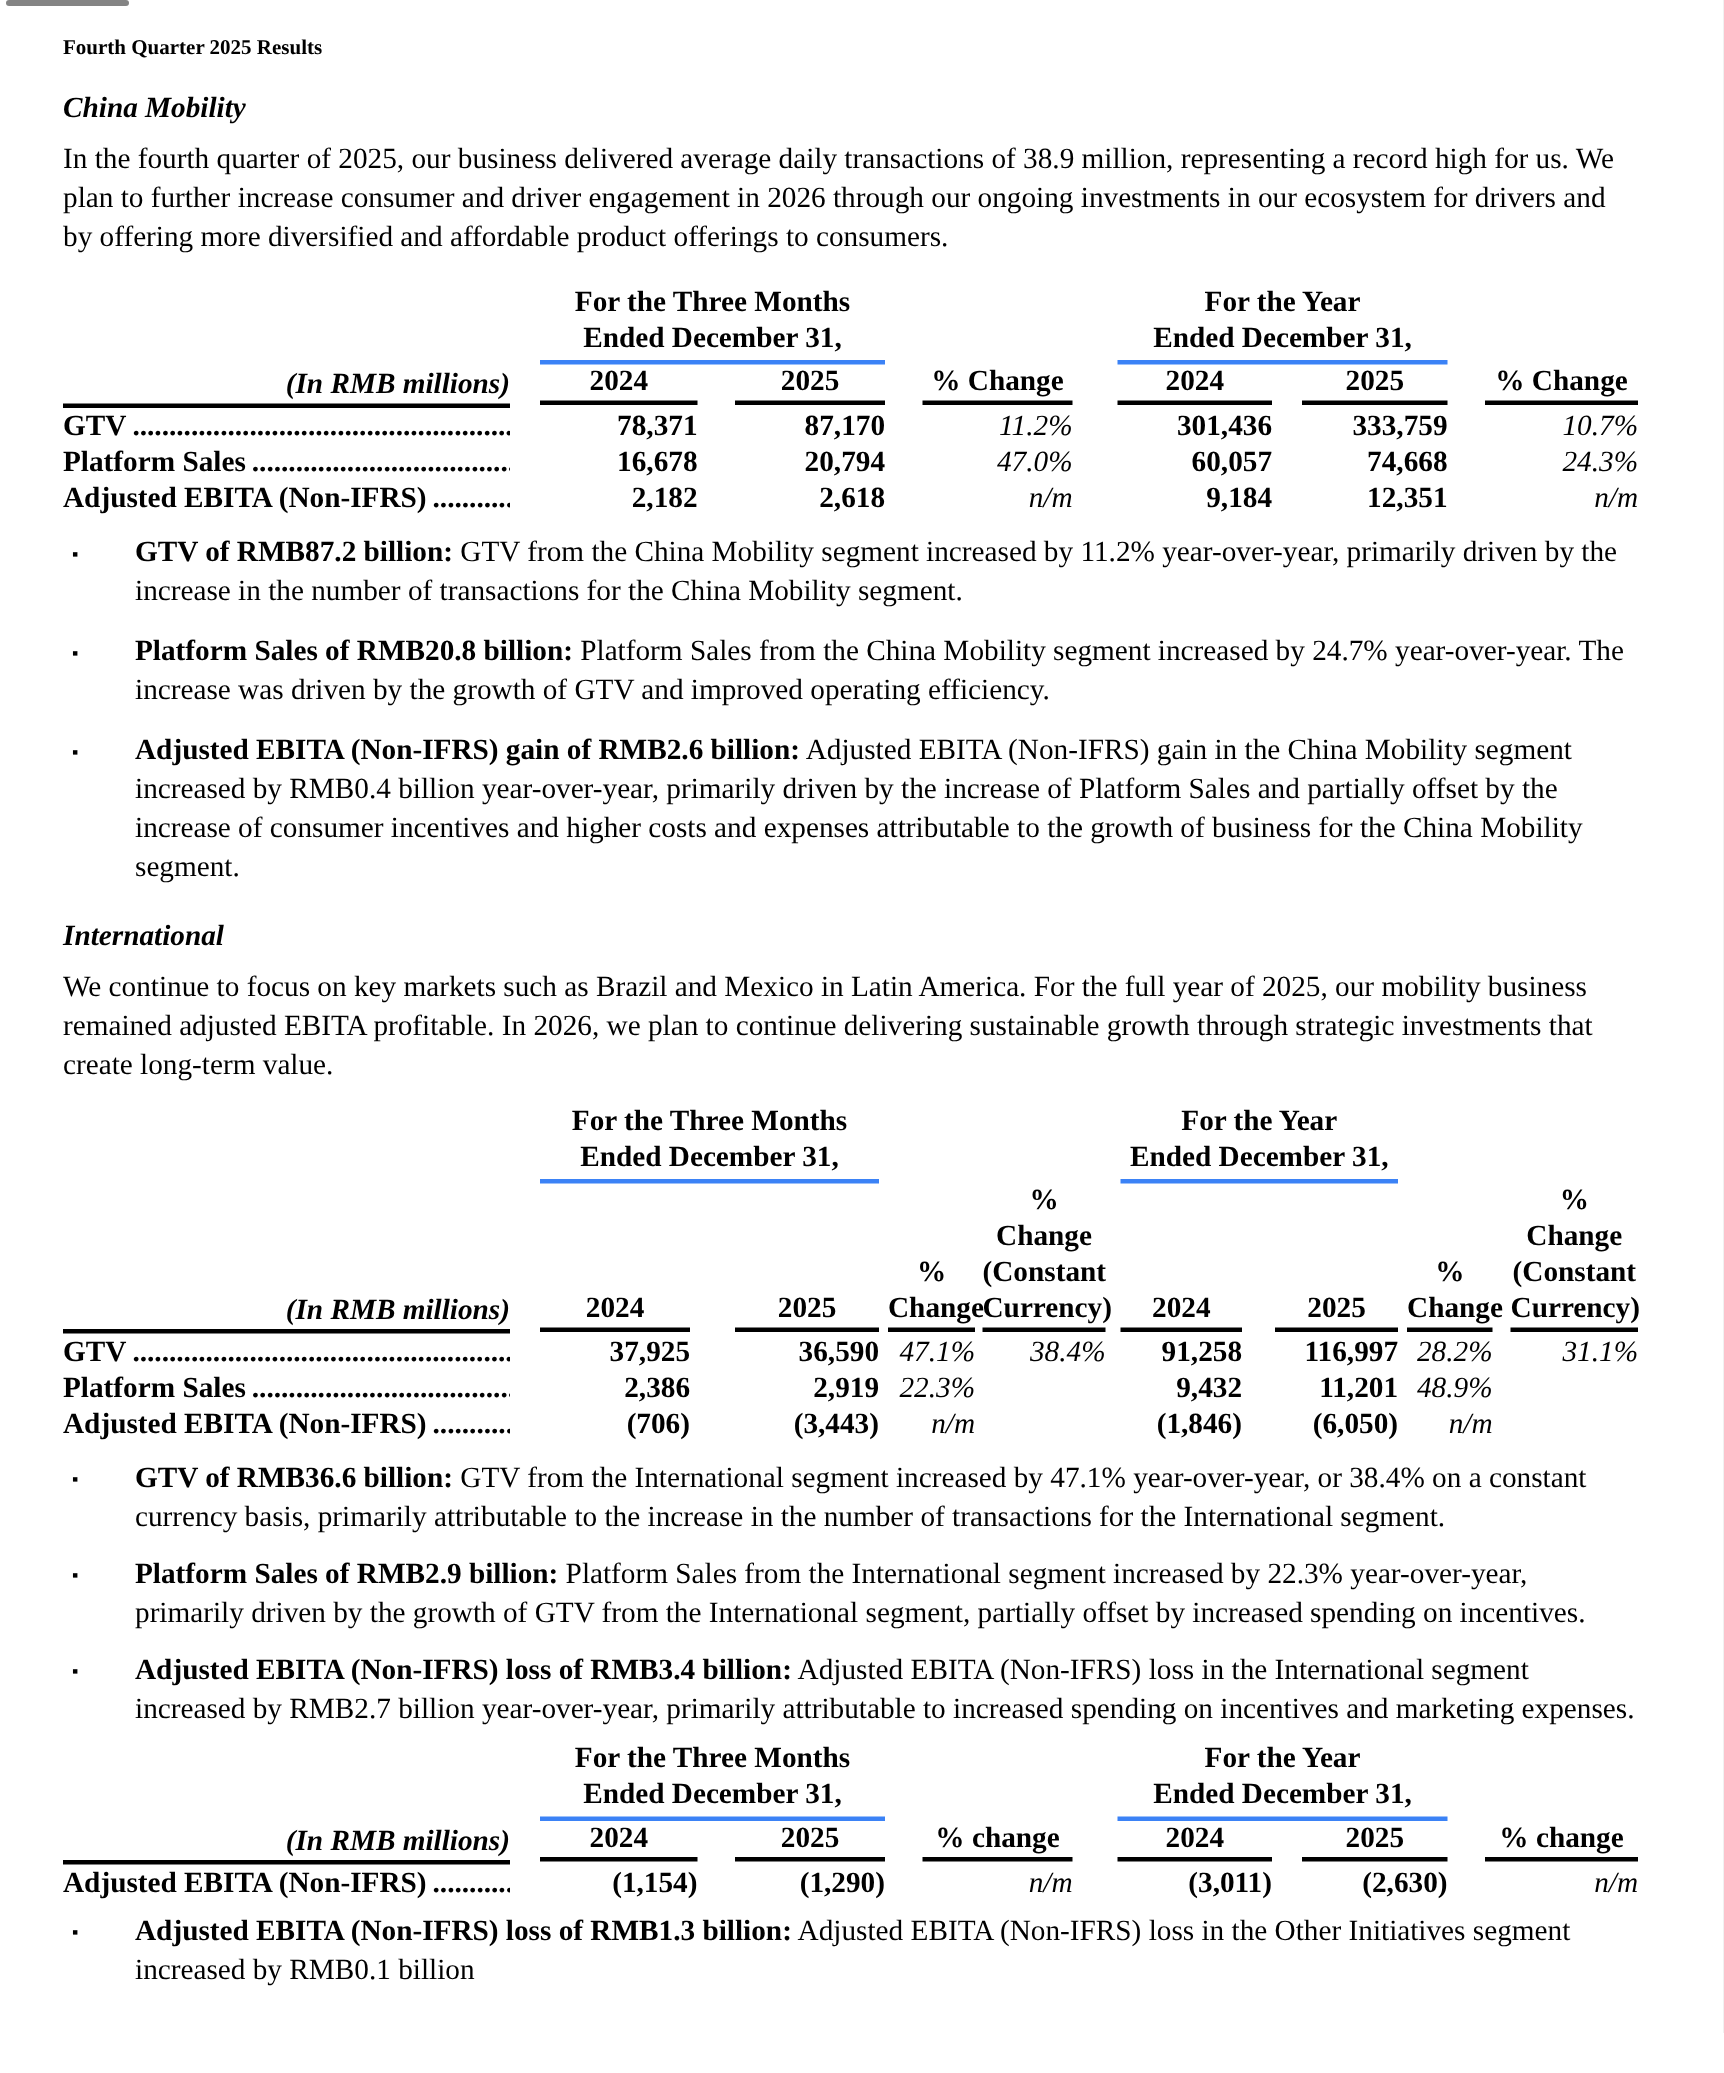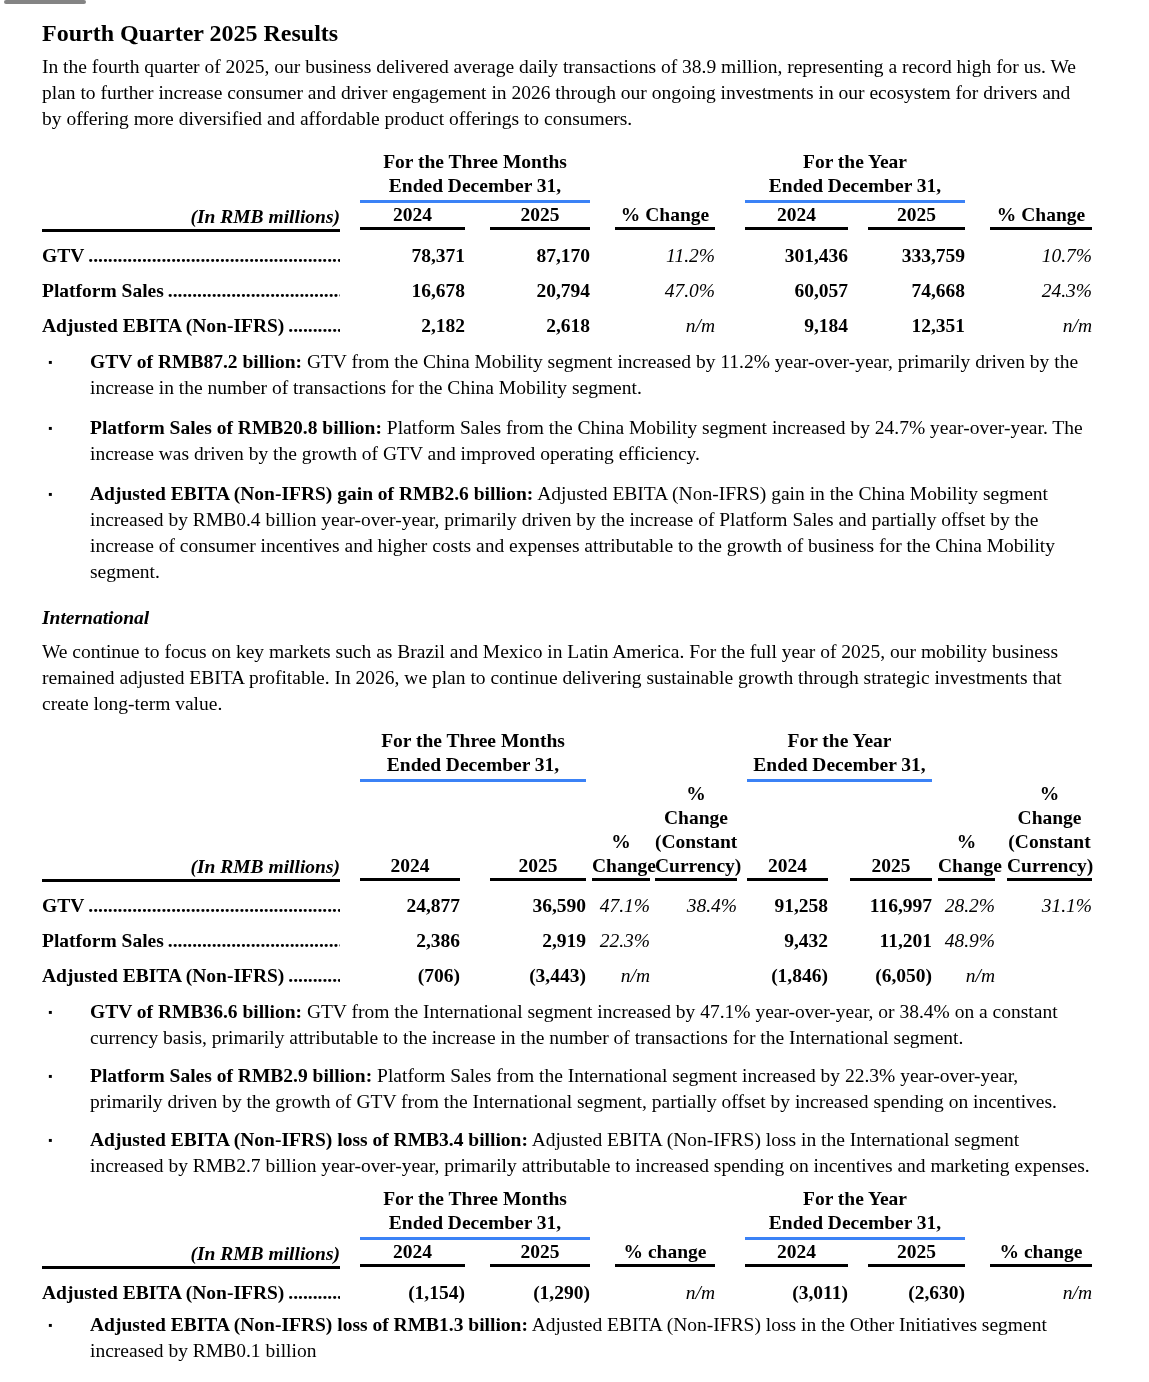--- a/index.html
+++ b/index.html
@@ -5,41 +5,41 @@
   html,body { margin:0; padding:0; background:#e8e8e8; }
   .page {
     position:relative; width:1149px; height:1382px; background:#ffffff;
     overflow:hidden; margin:0 auto; color:#000;
     font-family:"Liberation Serif","DejaVu Serif",serif;
     font-size:19.5px; line-height:26px;
   }
   .artifact { position:absolute; top:0; left:4px; width:82px; height:4px;
     background:#6f6f6f; opacity:.85; border-radius:2px; }
   .content { width:1050px; margin-left:42px; }
-  .h1 { font-weight:bold; font-size:24px; margin:20px 0 0 0; }
+  .h1 { font-weight:bold; font-size:14px; margin:20px 0 0 0; }
   .h2 { font-weight:bold; font-style:italic; margin:0; }
   #cm-head { margin-top:14px; }
   #intl-head { margin-top:20px; }
   #oi-head { margin-top:10px; }
   .intro { margin:8px 0 0 0; text-align:left; }
 
   table.t { border-collapse:collapse; table-layout:fixed; width:1050px;
     font-weight:bold; font-size:19.5px; }
   table.t th, table.t td { padding:0; vertical-align:bottom; font-weight:bold; }
   .t1 { margin-top:18px; }
   .t2 { margin-top:12px; }
   .t3 { margin-top:8px; }
   .grp { border-bottom:3px solid #3b82f6; text-align:center; line-height:24px; padding-bottom:2px; }
   .ul  { border-bottom:3px solid #000; text-align:center; line-height:24px; }
   .lblcell { border-bottom:3px solid #000; font-style:italic; font-weight:normal;
     text-align:right; line-height:24px; }
   .stack div { line-height:24px; text-align:center; }
   .t td.num { text-align:right; line-height:23px; padding-top:1px; }
   .t td.pct { font-style:italic; font-weight:normal; }
-  .rowlbl { display:flex; align-items:flex-end; line-height:23px; padding-top:12px; }
+  .rowlbl { display:flex; align-items:flex-end; line-height:23px; padding-top:1px; }
   .rowlbl .lbl { white-space:nowrap; }
   .rowlbl .dots { flex:1 1 auto; overflow:hidden; white-space:nowrap; margin-left:4px; }
   .rowlbl .dots::after { content:"........................................................................................"; }
 
   .bullet { display:flex; text-align:left; }
   .bmark { flex:none; width:42px; padding-left:6px; font-size:12px; line-height:26px; }
   .btext { flex:1 1 auto; }
   .mt12 { margin-top:12px; } .mt14 { margin-top:14px; } .mt8 { margin-top:8px; }
 
   
@@ -48,20 +48,21 @@
 </style>
 </head>
 <body>
 
 <div class="page">
   <div class="artifact"></div>
   <div class="content">
 
     <div class="h1">Fourth Quarter 2025 Results</div>
 
+    <div class="h2" id="cm-head">China Mobility</div>
 
     <p class="intro">In the fourth quarter of 2025, our business delivered average daily transactions of 38.9 million, representing a record high for us. We plan to further increase consumer and driver engagement in 2026 through our ongoing investments in our ecosystem for drivers and by offering more diversified and affordable product offerings to consumers.</p>
 
     <table class="t t1">
       <colgroup>
         <col style="width:298px">
           <col style="width:125px">
           <col style="width:125px">
         <col style="width:125px">
           <col style="width:133px">
@@ -244,21 +245,21 @@
           </div>
         </th>
       </tr>
       <tr>
         <td>
               <div class="rowlbl">
                 <span class="lbl">GTV</span>
                 <span class="dots"></span>
               </div>
             </td>
-        <td class="num">24,877</td>
+        <td class="num">37,925</td>
         <td class="num">36,590</td>
         <td class="num pct">47.1%</td>
         <td class="num pct">38.4%</td>
         <td class="num">91,258</td>
         <td class="num">116,997</td>
         <td class="num pct">28.2%</td>
         <td class="num pct">31.1%</td>
       </tr>
       <tr>
         <td>

